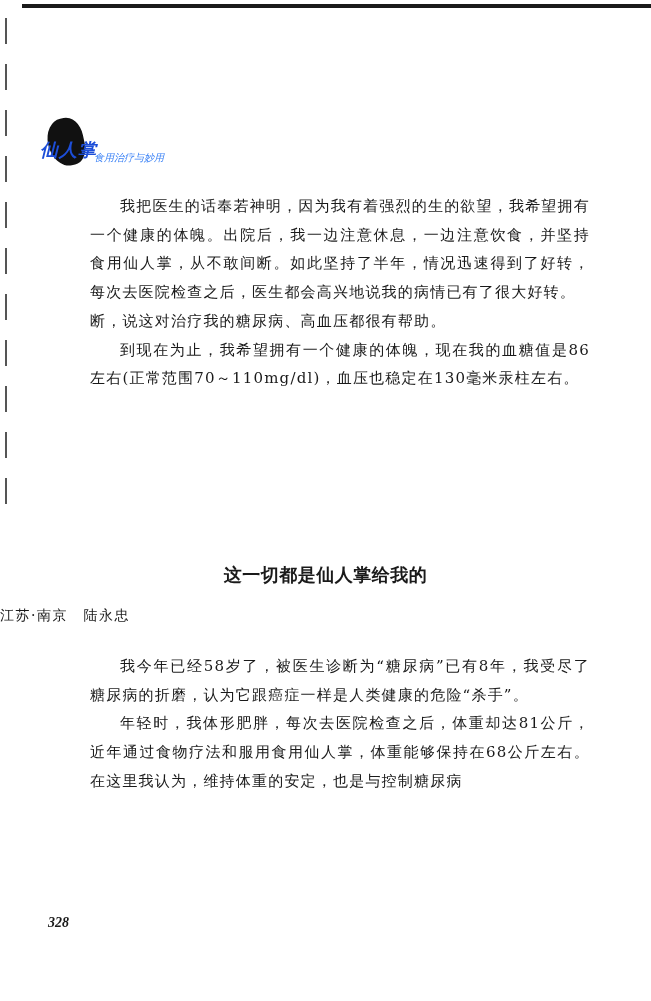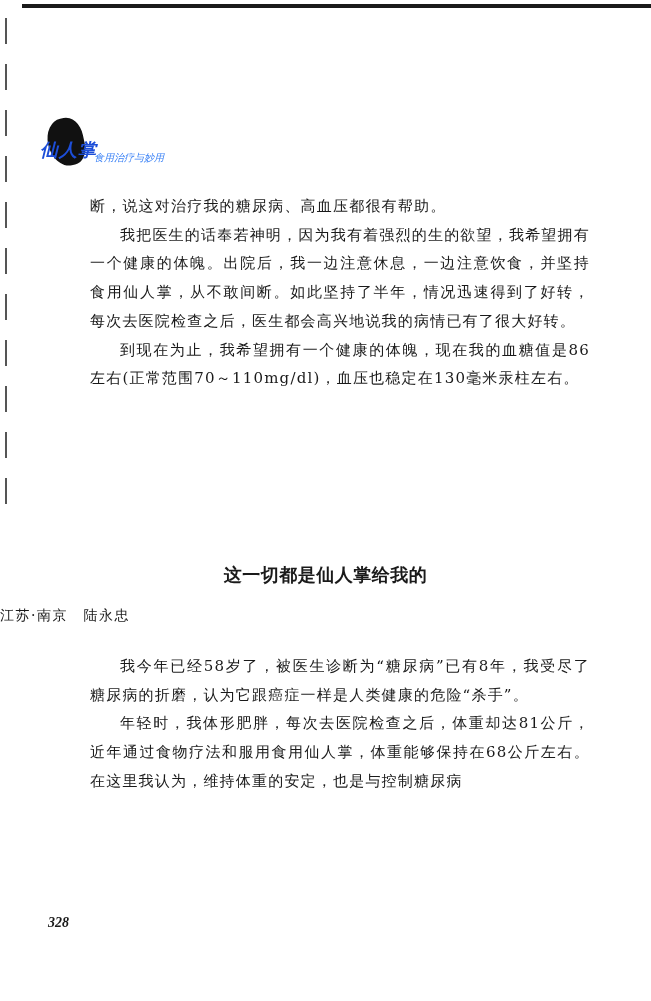--- a/index.html
+++ b/index.html
@@ -43,22 +43,22 @@
   <div class="edge-mark" style="top:478px"></div>
 </div>
 
 <div class="logo">
   <div class="logo-blob"></div>
   <span class="logo-main">仙人掌</span>
   <span class="logo-sub">食用治疗与妙用</span>
 </div>
 
 <div class="body-text" style="top:192px">
+  <p class="p">我把医生的话奉若神明，因为我有着强烈的生的欲望，我希望拥有一个健康的体魄。出院后，我一边注意休息，一边注意饮食，并坚持食用仙人掌，从不敢间断。如此坚持了半年，情况迅速得到了好转，每次去医院检查之后，医生都会高兴地说我的病情已有了很大好转。</p>
   <p class="p noindent">断，说这对治疗我的糖尿病、高血压都很有帮助。</p>
-  <p class="p">我把医生的话奉若神明，因为我有着强烈的生的欲望，我希望拥有一个健康的体魄。出院后，我一边注意休息，一边注意饮食，并坚持食用仙人掌，从不敢间断。如此坚持了半年，情况迅速得到了好转，每次去医院检查之后，医生都会高兴地说我的病情已有了很大好转。</p>
   <p class="p">到现在为止，我希望拥有一个健康的体魄，现在我的血糖值是86左右(正常范围70～110mg/dl)，血压也稳定在130毫米汞柱左右。</p>
 </div>
 
 <div class="title">这一切都是仙人掌给我的</div>
 <div class="byline">江苏·南京　陆永忠</div>
 
 <div class="body-text" style="top:652px">
   <p class="p">我今年已经58岁了，被医生诊断为“糖尿病”已有8年，我受尽了糖尿病的折磨，认为它跟癌症一样是人类健康的危险“杀手”。</p>
   <p class="p">年轻时，我体形肥胖，每次去医院检查之后，体重却达81公斤，近年通过食物疗法和服用食用仙人掌，体重能够保持在68公斤左右。在这里我认为，维持体重的安定，也是与控制糖尿病</p>
 </div>

